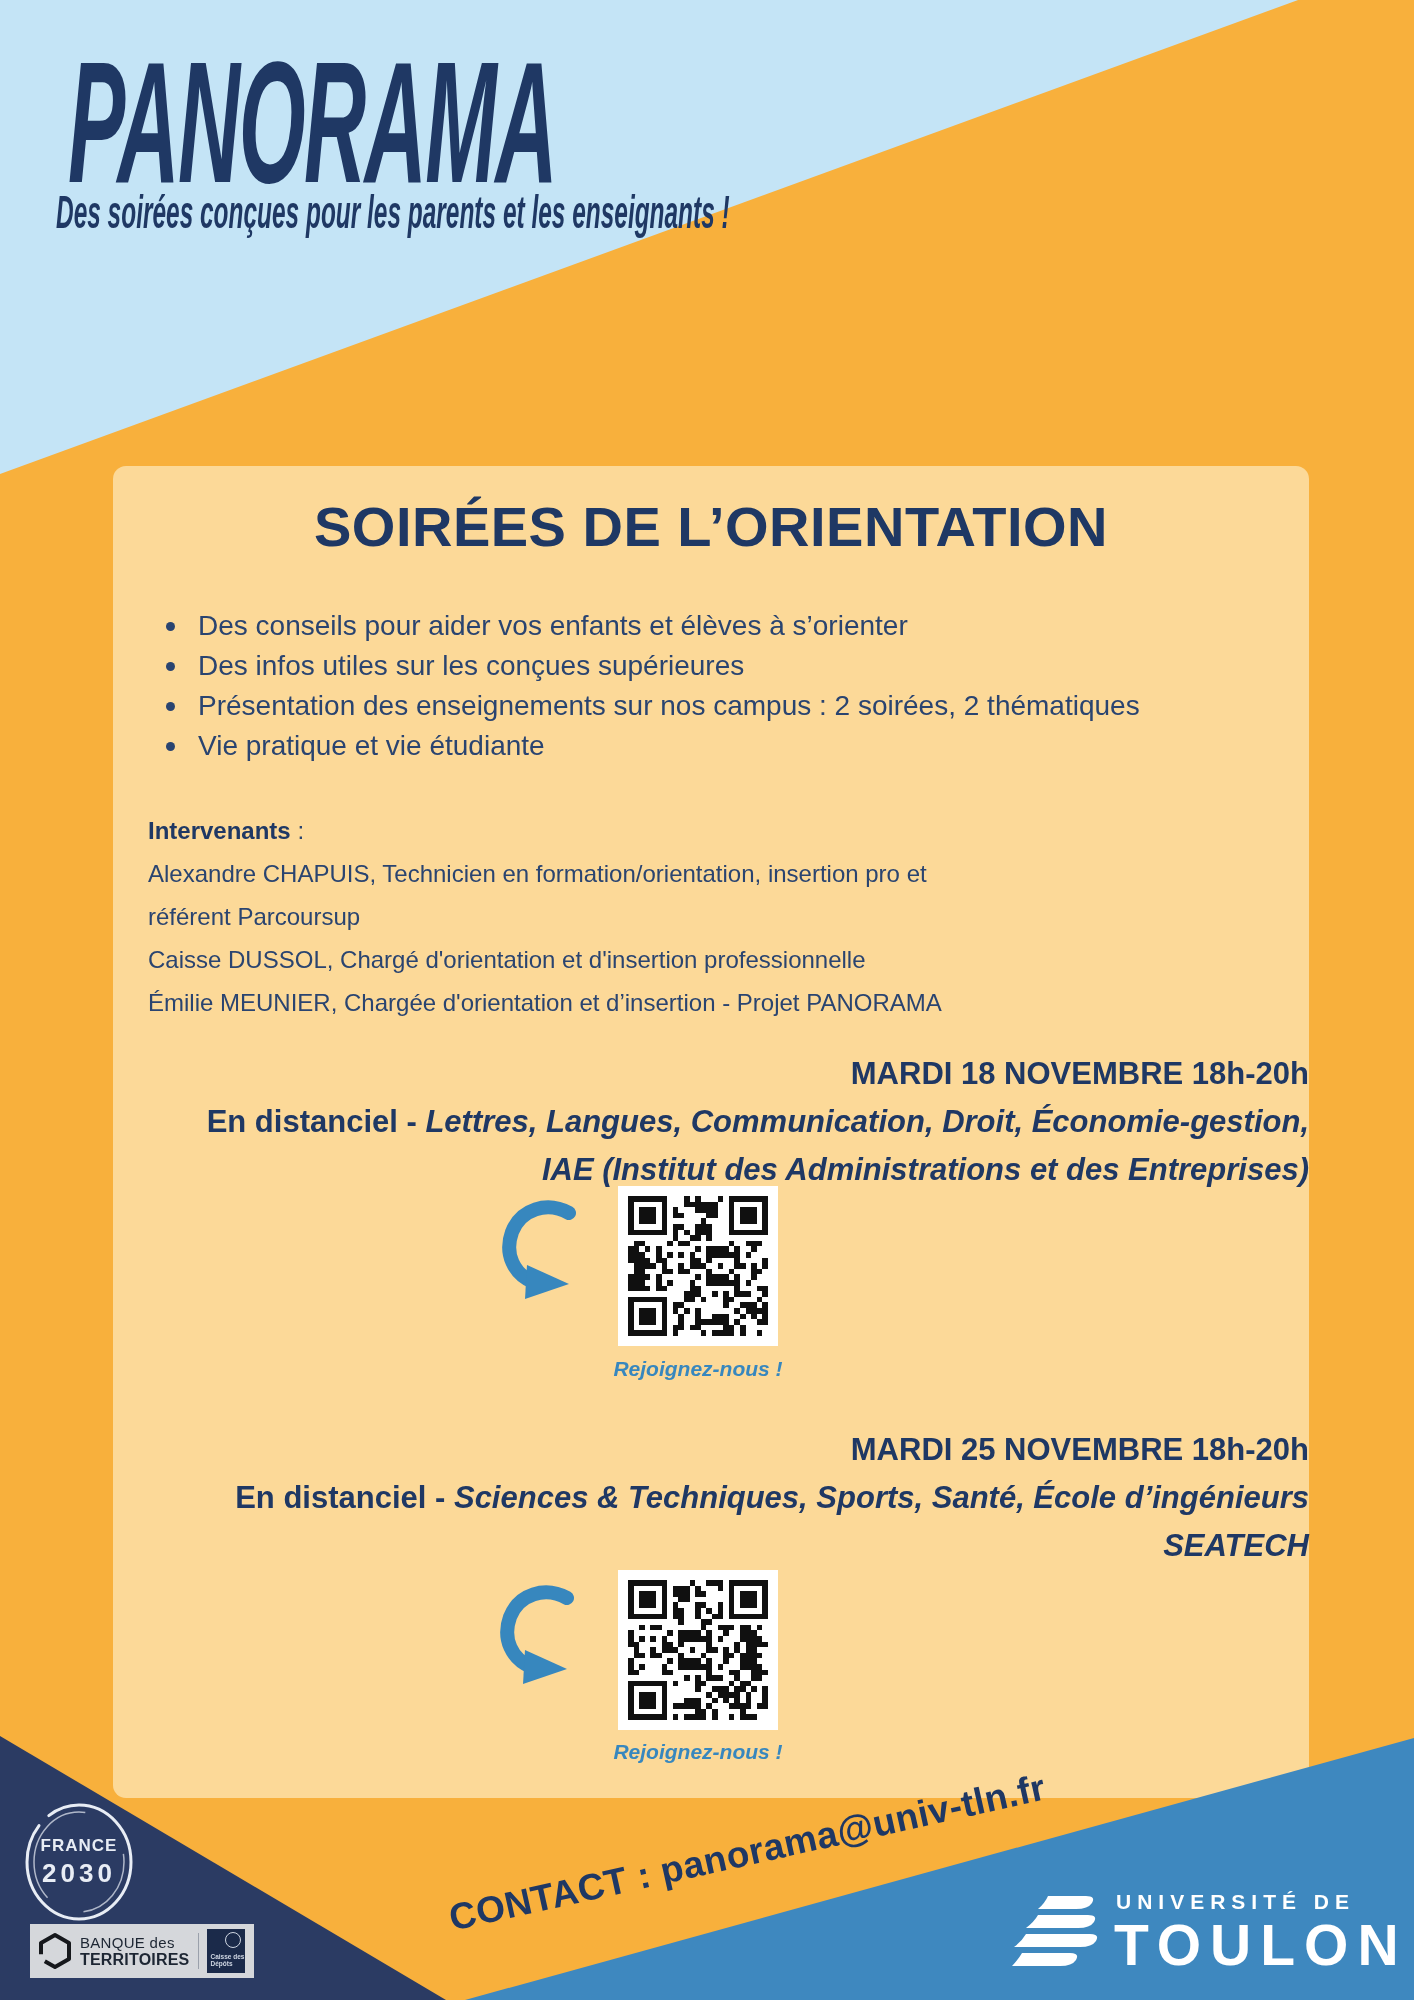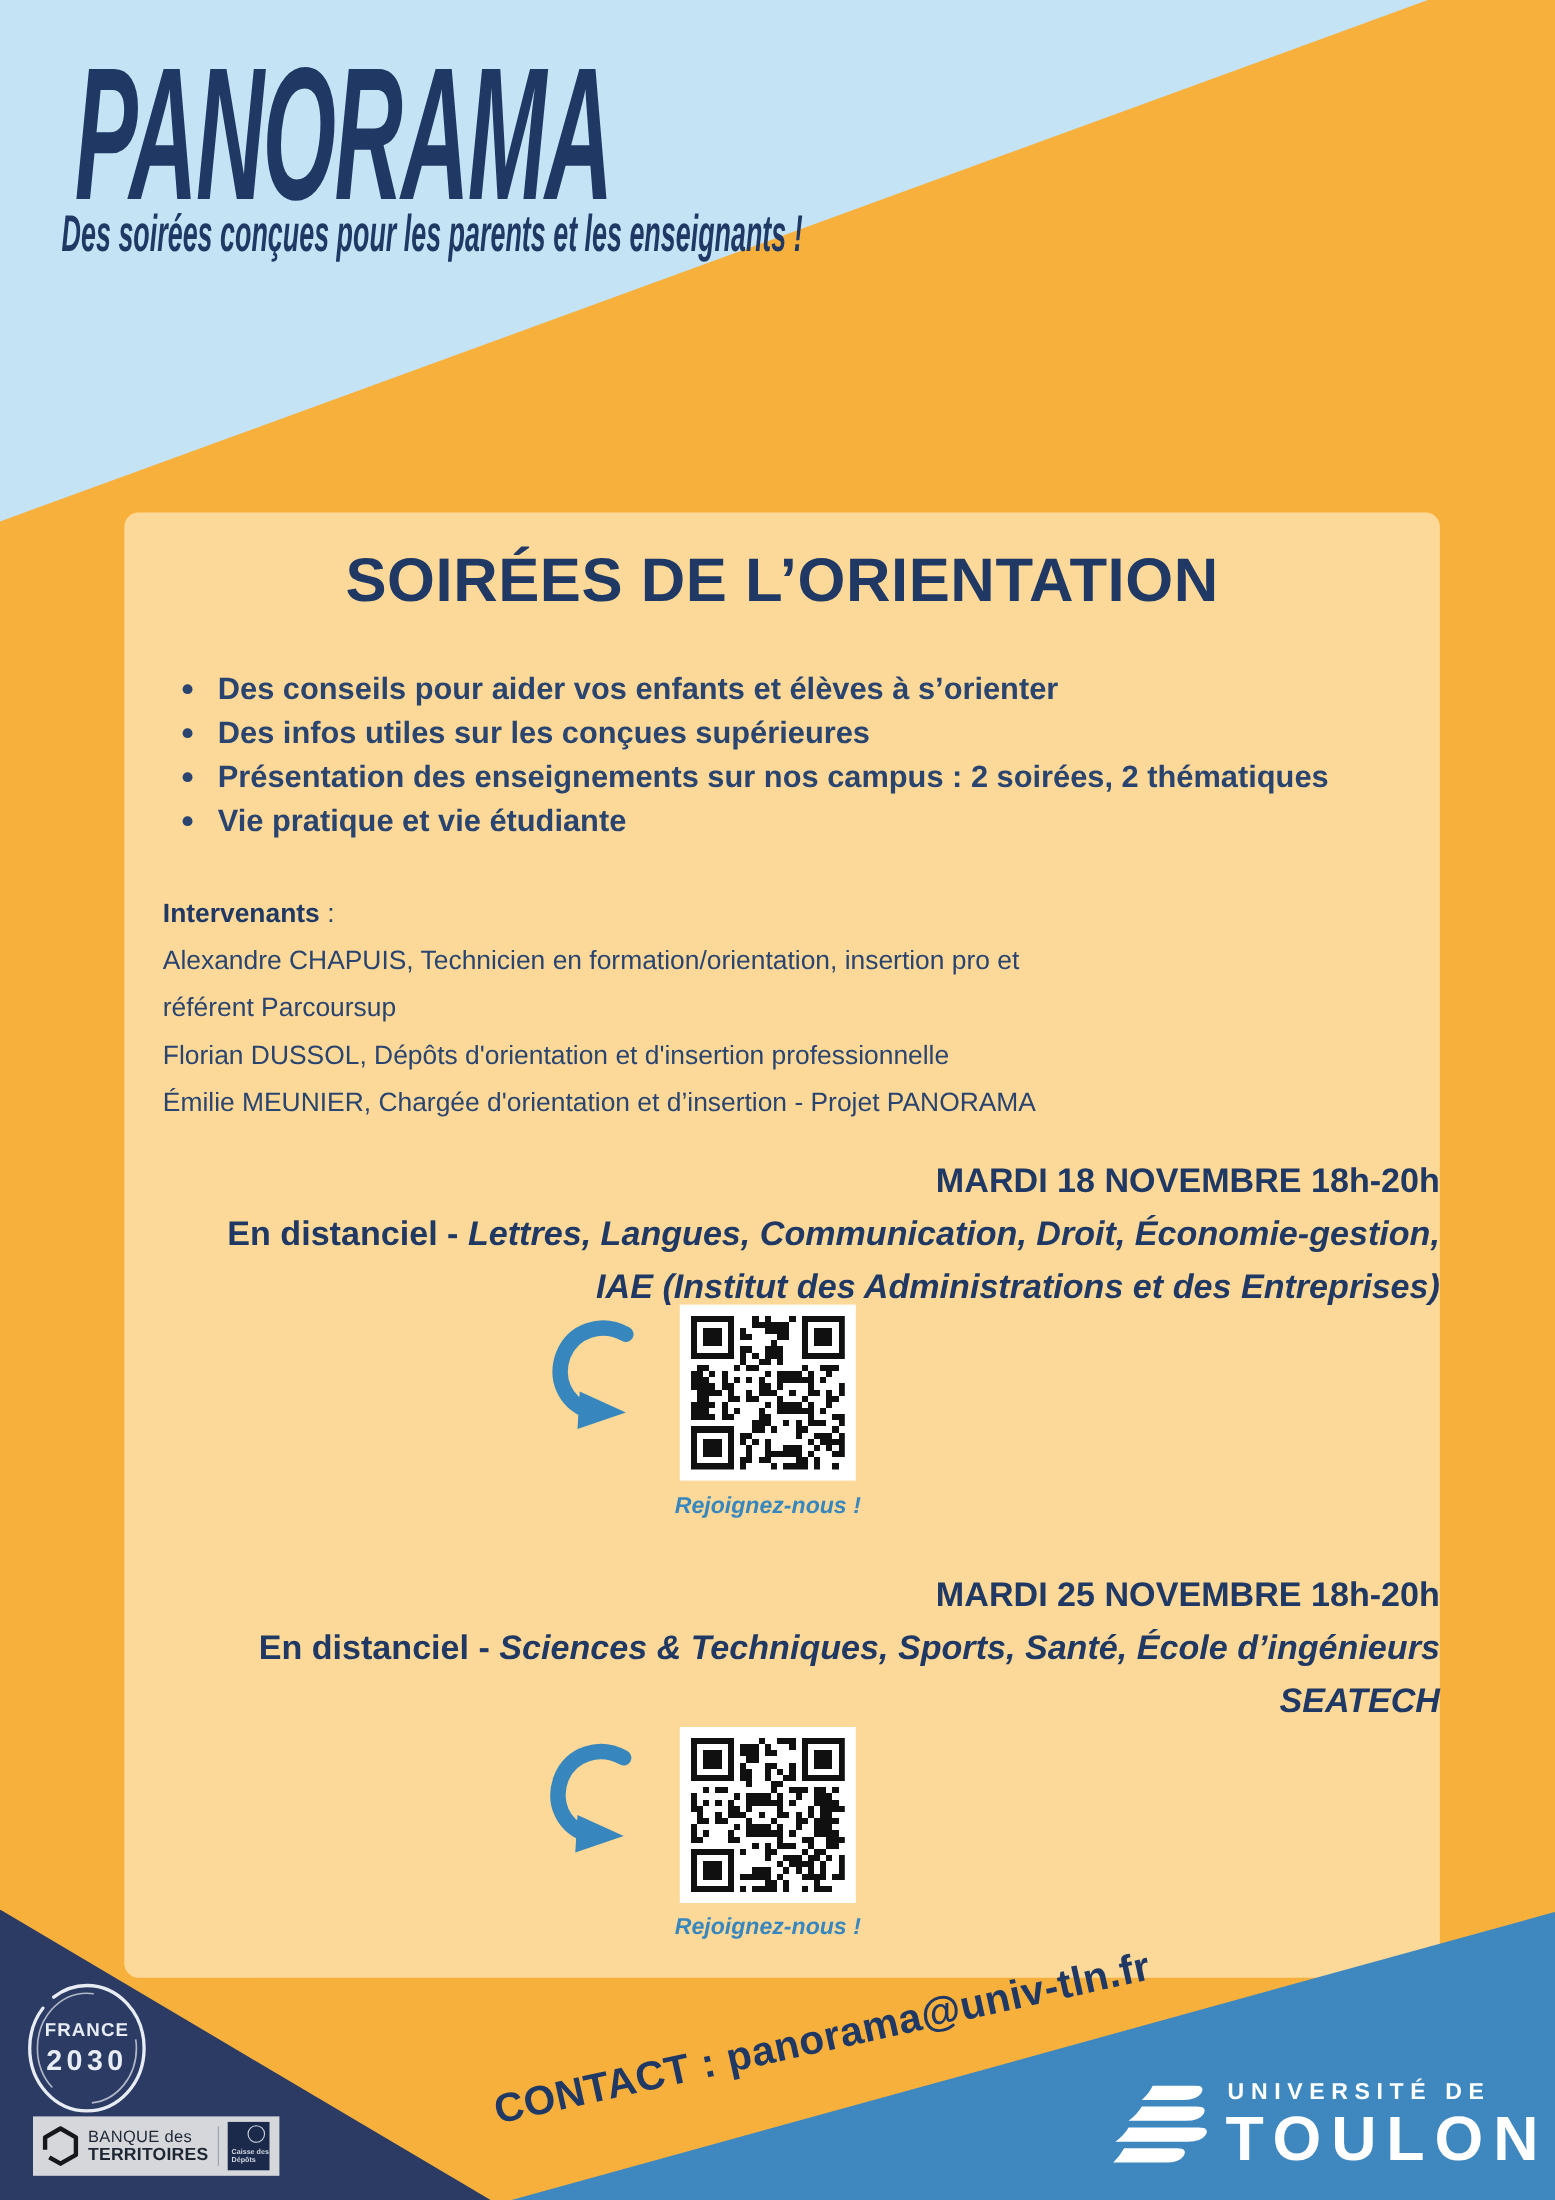--- a/index.html
+++ b/index.html
@@ -24,21 +24,21 @@
   #panorama-subtitle{left:56px;top:184px;color:#1F3864;}
   #panorama-subtitle span{display:inline-block;font-size:47px;line-height:56px;
       font-weight:700;font-style:italic;transform:scaleX(.52);
       transform-origin:left top;white-space:nowrap;}
 
   
   #card{left:113px;top:466px;width:1196px;height:1332px;background:#FCD998;border-radius:13px;}
   #card-title{left:0;top:28px;width:100%;text-align:center;color:#1F3864;
       font-size:56px;font-weight:700;letter-spacing:.5px;}
 
-  #bullets{left:51px;top:140px;margin:0;padding:0;list-style:none;font-weight:bold;}
+  #bullets{left:51px;top:140px;margin:0;padding:0;list-style:none;}
   #bullets li{position:relative;padding-left:34px;line-height:40px;font-size:28px;
       color:#2A4470;white-space:nowrap;}
   #bullets li .dot{position:absolute;left:2px;top:16px;width:9px;height:9px;
       border-radius:50%;background:#2A4470;}
 
   #speakers{left:35px;top:343px;font-size:24px;line-height:43px;color:#2A4470;}
   #speakers .bold{font-weight:700;color:#1F3864;}
   #speakers p{margin:0;white-space:nowrap;}
 
   .session{left:0;width:100%;text-align:right;color:#1F3864;
@@ -111,21 +111,21 @@
     <li><span class="dot"></span><span>Des conseils pour aider vos enfants et élèves à s’orienter</span></li>
     <li><span class="dot"></span><span>Des infos utiles sur les conçues supérieures</span></li>
     <li><span class="dot"></span><span>Présentation des enseignements sur nos campus : 2 soirées, 2 thématiques</span></li>
     <li><span class="dot"></span><span>Vie pratique et vie étudiante</span></li>
   </ul>
 
   <div class="abs" id="speakers">
     <p><span class="bold">Intervenants</span><span> :</span></p>
     <p>Alexandre CHAPUIS, Technicien en formation/orientation, insertion pro et</p>
     <p>référent Parcoursup</p>
-    <p>Florian DUSSOL, Dépôts d'orientation et d'insertion professionnelle</p>
+    <p>Caisse DUSSOL, Chargé d'orientation et d'insertion professionnelle</p>
     <p>Émilie MEUNIER, Chargée d'orientation et d’insertion - Projet PANORAMA</p>
   </div>
 
   <div class="abs session" id="session-1">
     <div>MARDI 18 NOVEMBRE 18h-20h</div>
     <div><span>En distanciel - </span><span class="topics">Lettres, Langues, Communication, Droit, Économie-gestion,</span></div>
     <div class="topics">IAE (Institut des Administrations et des Entreprises)</div>
   </div>
 
   <svg class="abs arrow" id="arrow-1" viewBox="0 0 104 112">

